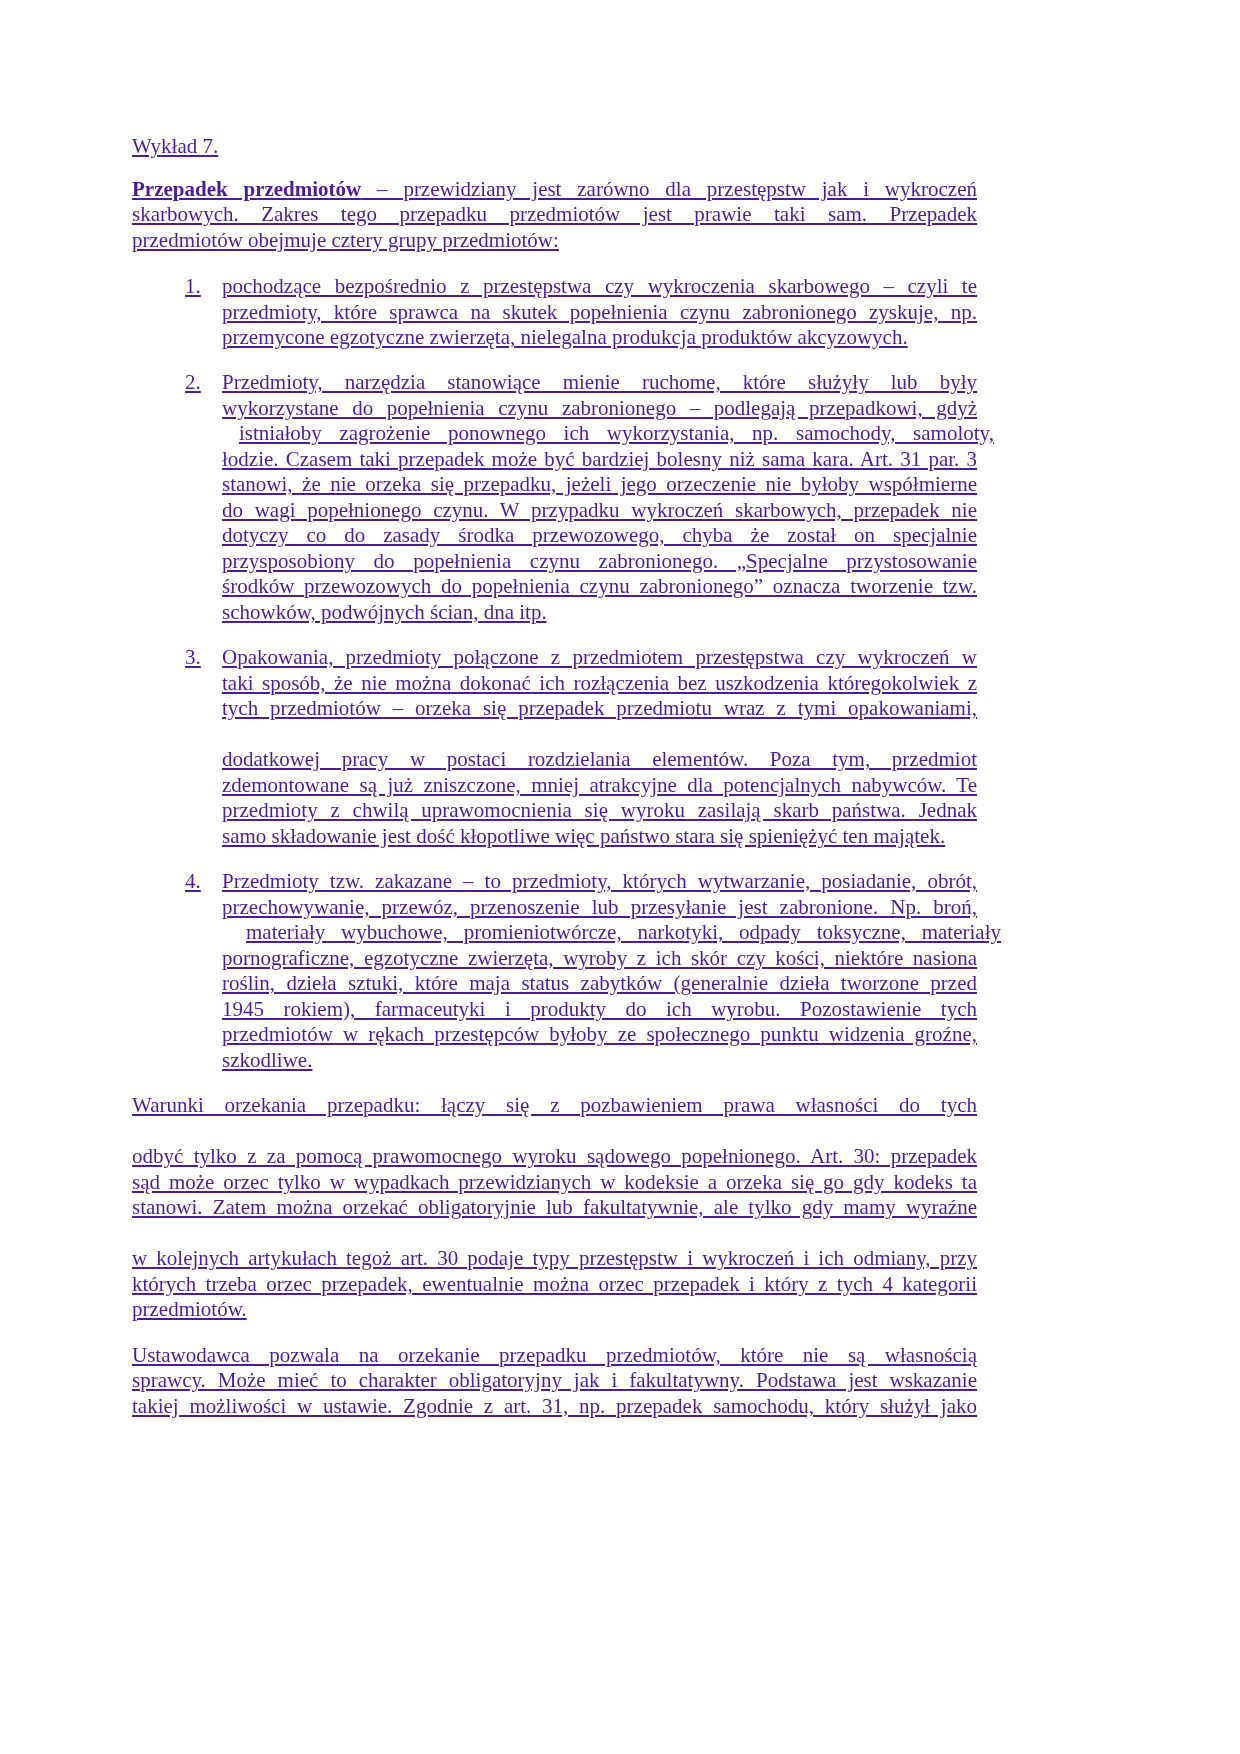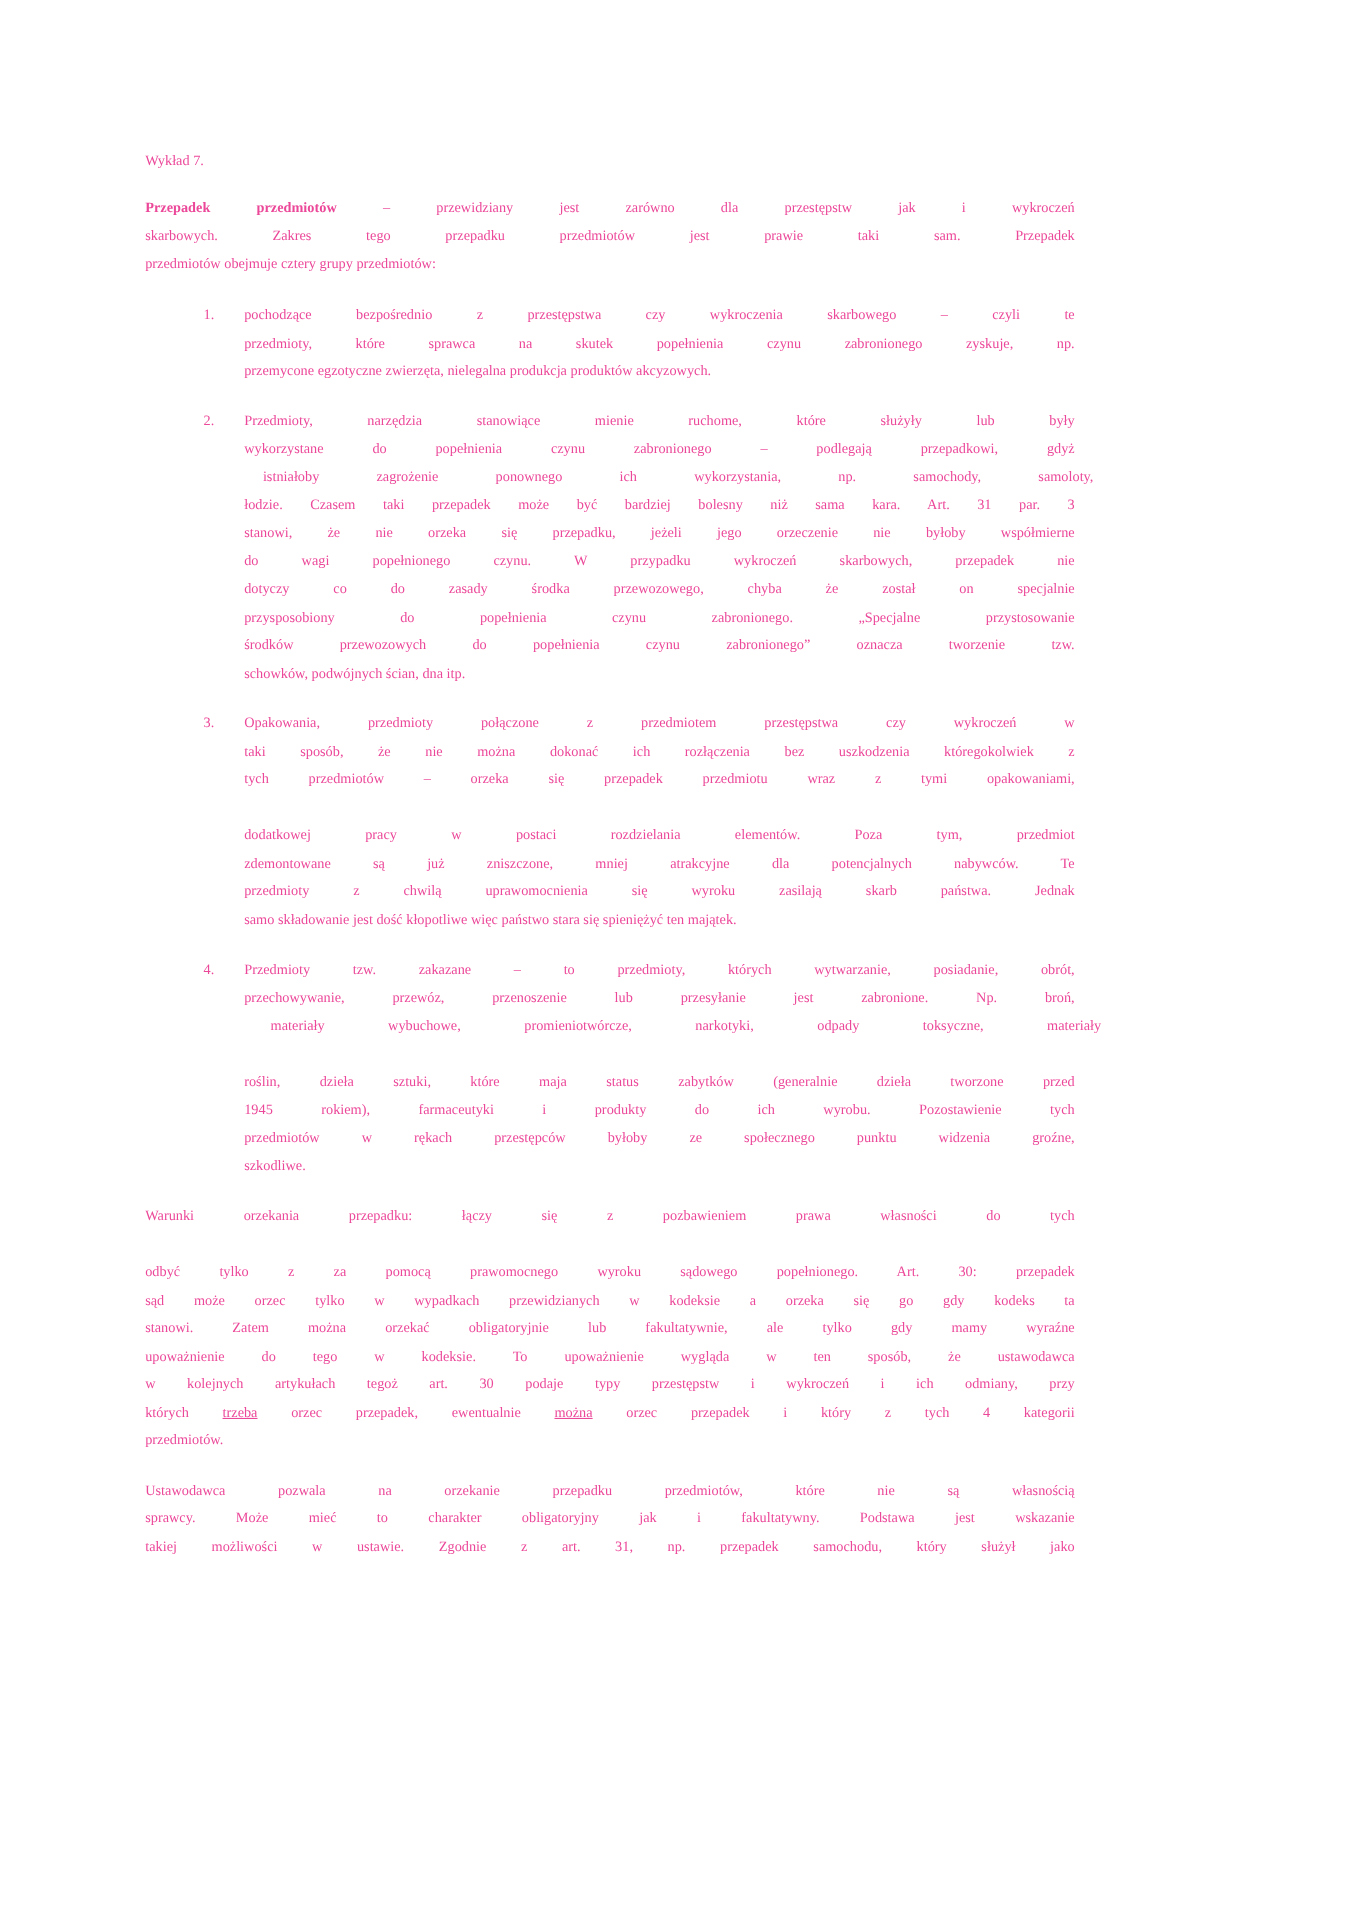--- a/index.html
+++ b/index.html
@@ -1,18 +1,18 @@
 <!DOCTYPE html>
 <html><head>
 <meta charset="utf-8">
 <style>
   html, body { margin: 0; padding: 0; background: #ffffff; }
   body { width: 1240px; height: 1754px; position: relative; overflow: hidden; }
   .page { position: absolute; left: 0; top: 0; width: 1240px; height: 1754px; background: #fff; }
-  .txt { font-family: "Liberation Serif", "DejaVu Serif", serif; font-size: 13px; color: #ec4899; }
+  .txt { font-family: "Liberation Serif", "DejaVu Serif", serif; font-size: 21px; color: #4c1d95; text-decoration: underline; }
   .line { position: absolute; height: 26px; line-height: 26px; white-space: nowrap; }
   .j { text-align: justify; text-align-last: justify; }
   .body-line { left: 132px; width: 845px; }
   .item-line { left: 222px; width: 755px; }
   .num { position: absolute; left: 185px; height: 26px; line-height: 26px; }
   b { font-weight: bold; }
   u { text-decoration: underline; }
 </style>
 </head>
 <body>
@@ -48,30 +48,30 @@
   <div class="line txt j item-line" style="top:695px;">tych przedmiotów – orzeka się przepadek przedmiotu wraz z tymi opakowaniami,</div>
   <div class="line txt j item-line" style="top:746px;">dodatkowej pracy w postaci rozdzielania elementów. Poza tym, przedmiot</div>
   <div class="line txt j item-line" style="top:772px;">zdemontowane są już zniszczone, mniej atrakcyjne dla potencjalnych nabywców. Te</div>
   <div class="line txt j item-line" style="top:797px;">przedmioty z chwilą uprawomocnienia się wyroku zasilają skarb państwa. Jednak</div>
   <div class="line txt item-line" style="top:823px;">samo składowanie jest dość kłopotliwe więc państwo stara się spieniężyć ten majątek.</div>
 
   <div class="num txt" style="top:868px;">4.</div>
   <div class="line txt j item-line" style="top:868px;">Przedmioty tzw. zakazane – to przedmioty, których wytwarzanie, posiadanie, obrót,</div>
   <div class="line txt j item-line" style="top:894px;">przechowywanie, przewóz, przenoszenie lub przesyłanie jest zabronione. Np. broń,</div>
   <div class="line txt j item-line" style="top:919px;margin-left:24px;">materiały wybuchowe, promieniotwórcze, narkotyki, odpady toksyczne, materiały</div>
+  <div class="line txt j item-line" style="top:945px;">pornograficzne, egzotyczne zwierzęta, wyroby z ich skór czy kości, niektóre nasiona</div>
   <div class="line txt j item-line" style="top:970px;">roślin, dzieła sztuki, które maja status zabytków (generalnie dzieła tworzone przed</div>
   <div class="line txt j item-line" style="top:996px;">1945 rokiem), farmaceutyki i produkty do ich wyrobu. Pozostawienie tych</div>
   <div class="line txt j item-line" style="top:1021px;">przedmiotów w rękach przestępców byłoby ze społecznego punktu widzenia groźne,</div>
   <div class="line txt item-line" style="top:1047px;">szkodliwe.</div>
 
   <div class="line txt j body-line" style="top:1092px;">Warunki orzekania przepadku: łączy się z pozbawieniem prawa własności do tych</div>
   <div class="line txt j body-line" style="top:1143px;">odbyć tylko z za pomocą prawomocnego wyroku sądowego popełnionego. Art. 30: przepadek</div>
   <div class="line txt j body-line" style="top:1169px;">sąd może orzec tylko w wypadkach przewidzianych w kodeksie a orzeka się go gdy kodeks ta</div>
   <div class="line txt j body-line" style="top:1194px;">stanowi. Zatem można orzekać obligatoryjnie lub fakultatywnie, ale tylko gdy mamy wyraźne</div>
-  <div class="line txt j body-line" style="top:1220px;">upoważnienie do tego w kodeksie. To upoważnienie wygląda w ten sposób, że ustawodawca</div>
   <div class="line txt j body-line" style="top:1245px;">w kolejnych artykułach tegoż art. 30 podaje typy przestępstw i wykroczeń i ich odmiany, przy</div>
   <div class="line txt j body-line" style="top:1271px;"><span>których </span><u>trzeba</u><span> orzec przepadek, ewentualnie </span><u>można</u><span> orzec przepadek i który z tych 4 kategorii</span></div>
   <div class="line txt body-line" style="top:1296px;">przedmiotów.</div>
 
   <div class="line txt j body-line" style="top:1342px;">Ustawodawca pozwala na orzekanie przepadku przedmiotów, które nie są własnością</div>
   <div class="line txt j body-line" style="top:1367px;">sprawcy. Może mieć to charakter obligatoryjny jak i fakultatywny. Podstawa jest wskazanie</div>
   <div class="line txt j body-line" style="top:1393px;">takiej możliwości w ustawie. Zgodnie z art. 31, np. przepadek samochodu, który służył jako</div>
 
 </div>
 

